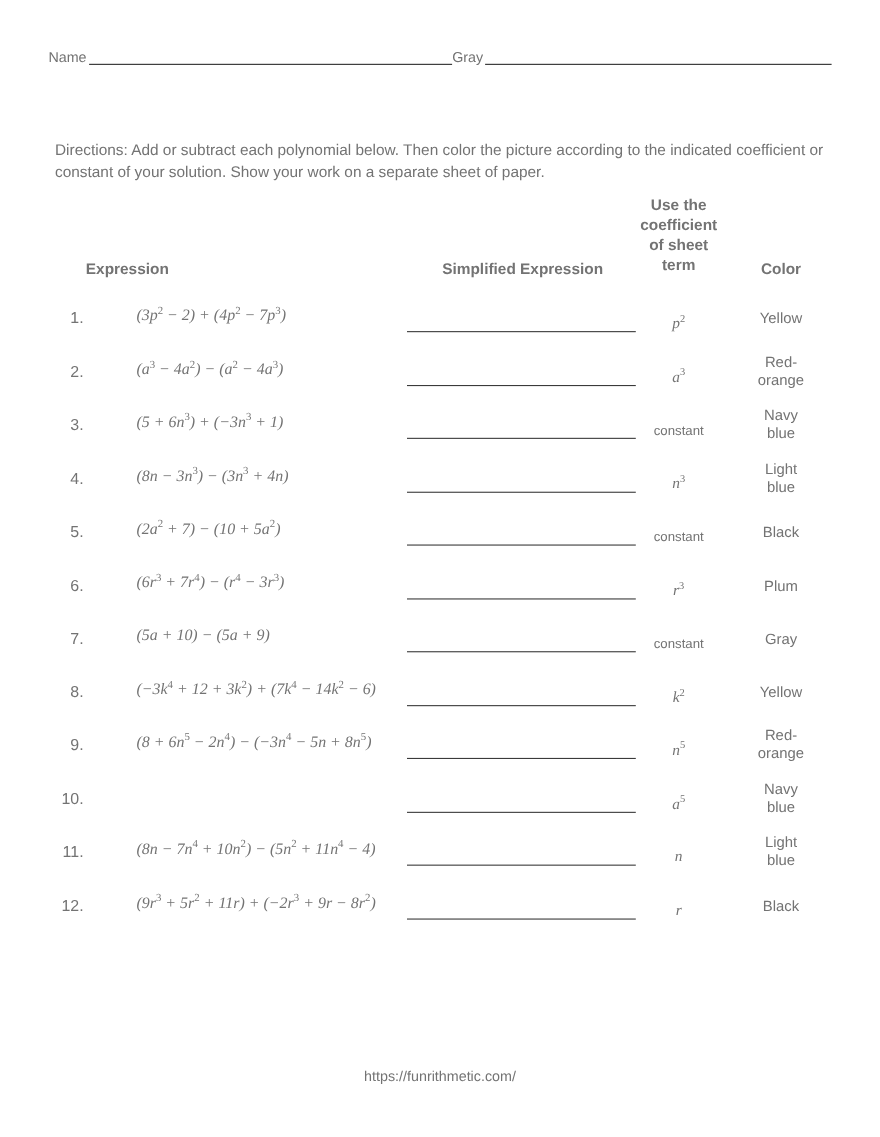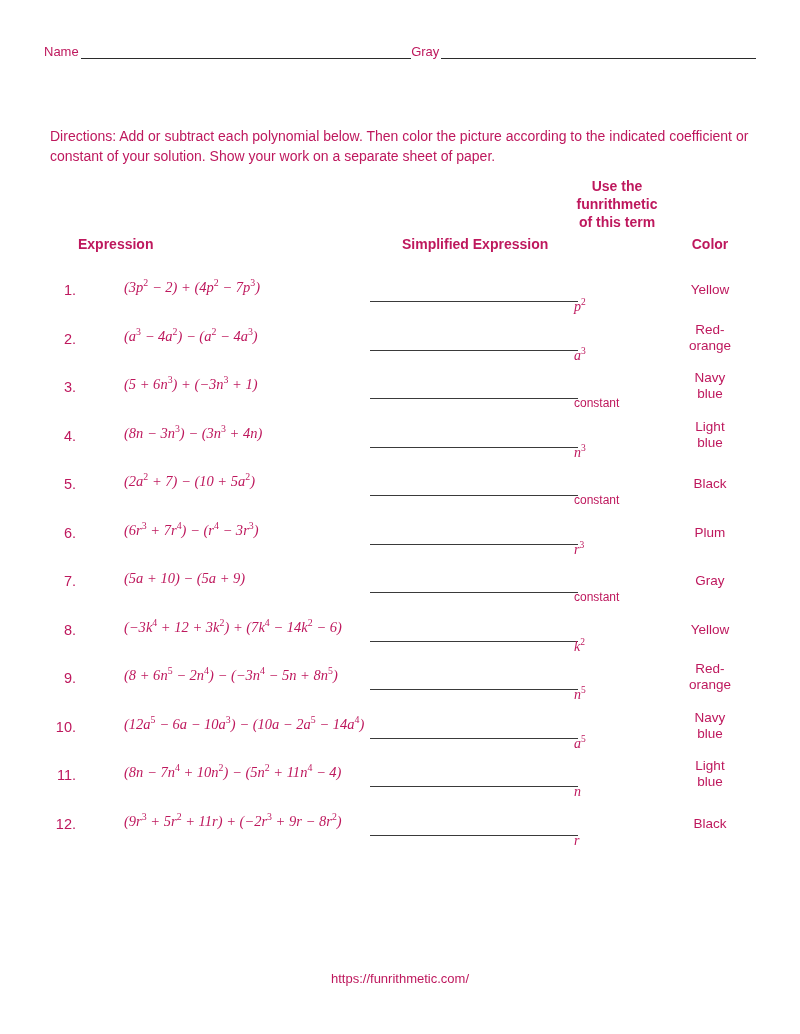--- a/index.html
+++ b/index.html
@@ -7,21 +7,21 @@
     padding: 0;
     background: #e8e8e8;
   }
   .page {
     width: 800px;
     height: 1034px;
     background: #ffffff;
     position: relative;
     margin: 0 auto;
     font-family: "Liberation Sans", sans-serif;
-    color: #be185d;
+    color: #737373;
     overflow: hidden;
     box-sizing: border-box;
     text-decoration: underline;
   }
 
   
   .namedate {
     position: absolute;
     top: 44px;
     left: 44px;
@@ -138,22 +138,23 @@
     position: absolute;
     left: 320px;
     top: 33px;
     width: 208px;
     border-bottom: 1px solid #3a3a3a;
     height: 0;
   }
   .term {
     position: absolute;
     left: 524px;
-    top: 31px;
+    top: 19px;
     width: 86px;
+    text-align: center;
     font-size: 14px;
     font-family: "Liberation Serif", serif;
     font-style: italic;
   }
   .term.plain {
     font-family: "Liberation Sans", sans-serif;
     font-style: normal;
     font-size: 12px;
   }
   .color {
@@ -188,21 +189,21 @@
     <span class="nd-label">Gray</span>
     <span class="nd-rule date"></span>
   </div>
 
 
   <div class="directions">Directions: Add or subtract each polynomial below.  Then color the picture according to the indicated coefficient or constant of your solution. Show your work on a separate sheet of paper.</div>
 
   <div class="col-headers">
     <div class="hdr-expression">Expression</div>
     <div class="hdr-simplified">Simplified Expression</div>
-    <div class="hdr-coeff">Use the funrithmetic of this term</div>
+    <div class="hdr-coeff">Use the coefficient of sheet term</div>
     <div class="hdr-color">Color</div>
   </div>
 
   <div class="rows" id="rows">
       <div class="row">
         <div class="num">1.</div>
         <div class="expr">(3<i>p</i><sup>2</sup> − 2) + (4<i>p</i><sup>2</sup> − 7<i>p</i><sup>3</sup>)</div>
         <div class="answer-line"></div>
         <div class="term"><i>p</i><sup>2</sup></div>
         <div class="color">Yellow</div>
@@ -258,21 +259,20 @@
       </div>
       <div class="row">
         <div class="num">9.</div>
         <div class="expr">(8 + 6<i>n</i><sup>5</sup> − 2<i>n</i><sup>4</sup>) − (−3<i>n</i><sup>4</sup> − 5<i>n</i> + 8<i>n</i><sup>5</sup>)</div>
         <div class="answer-line"></div>
         <div class="term"><i>n</i><sup>5</sup></div>
         <div class="color two-line">Red-<br>orange</div>
       </div>
       <div class="row">
         <div class="num">10.</div>
-        <div class="expr">(12<i>a</i><sup>5</sup> − 6<i>a</i> − 10<i>a</i><sup>3</sup>) − (10<i>a</i> − 2<i>a</i><sup>5</sup> − 14<i>a</i><sup>4</sup>)</div>
         <div class="answer-line"></div>
         <div class="term"><i>a</i><sup>5</sup></div>
         <div class="color two-line">Navy<br>blue</div>
       </div>
       <div class="row">
         <div class="num">11.</div>
         <div class="expr">(8<i>n</i> − 7<i>n</i><sup>4</sup> + 10<i>n</i><sup>2</sup>) − (5<i>n</i><sup>2</sup> + 11<i>n</i><sup>4</sup> − 4)</div>
         <div class="answer-line"></div>
         <div class="term"><i>n</i></div>
         <div class="color two-line">Light<br>blue</div>

